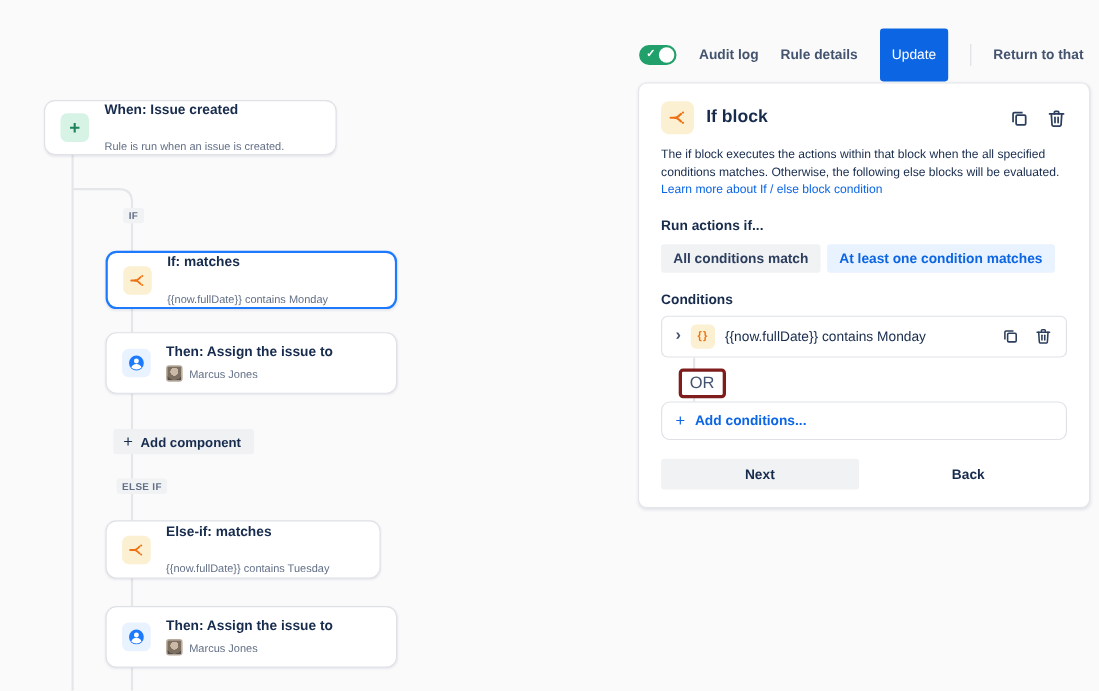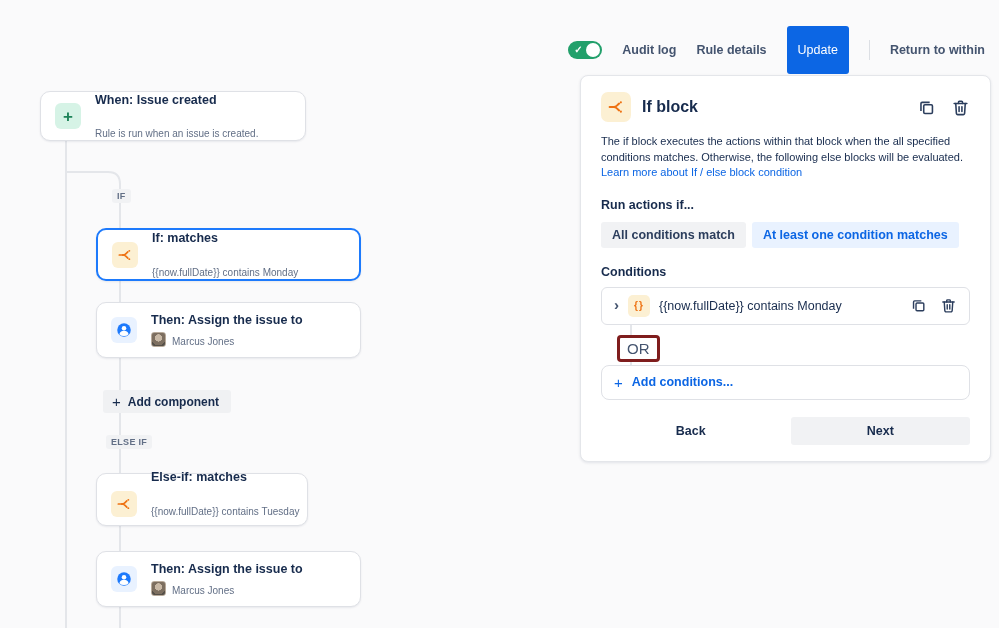--- a/index.html
+++ b/index.html
@@ -93,21 +93,21 @@
 
   <div class="topbar">
     <div class="toggle">
       <span class="check">✓</span>
       <span class="knob"></span>
     </div>
     <span class="top-link">Audit log</span>
     <span class="top-link">Rule details</span>
     <button class="btn-primary">Update</button>
     <span class="v-divider"></span>
-    <span class="top-link">Return to within</span>
+    <span class="top-link">Return to that</span>
   </div>
 
   <div class="node-card" style="left:40px; top:91px; width:266px; height:50px;">
     <span class="icon-tile tile-green">
         <span class="glyph">+</span>
       </span>
     <span>
       <div class="node-title">When: Issue created</div>
       <div class="node-sub">Rule is run when an issue is created.</div>
     </span>
@@ -148,21 +148,21 @@
     </span>
   </div>
 
   <button class="add-component" style="left:103px; top:390px;">
     <span class="plus">+</span>
     <span>Add component</span>
   </button>
 
   <span class="flow-badge" style="left:106px; top:435px;">ELSE IF</span>
 
-  <div class="node-card" style="left:96px; top:473px; width:212px; height:53px;align-items:flex-end;">
+  <div class="node-card" style="left:96px; top:473px; width:250px; height:53px;">
     <span class="icon-tile tile-orange">
       <svg width="16" height="16" viewBox="0 0 24 24" fill="none" stroke="#ee7213" stroke-width="2.6" stroke-linecap="round">
         <path d="M3.5 12h5.5"></path>
           <path d="M9 12c2.5 0 3.5-1.2 5-2.6l2.2-2"></path>
           <path d="M9 12c2.5 0 3.5 1.2 5 2.6l2.2 2"></path>
         <circle cx="18.5" cy="5.8" r="1.4" fill="#ee7213" stroke="none"></circle>
           <circle cx="18.5" cy="18.2" r="1.4" fill="#ee7213" stroke="none"></circle>
       </svg>
     </span>
     <span>
@@ -257,18 +257,18 @@
       <span class="line"></span>
       <span class="or-chip">OR</span>
     </div>
 
     <button class="add-conditions">
       <span class="plus">+</span>
       <span>Add conditions...</span>
     </button>
 
     <div class="panel-footer">
+      <button class="foot-btn foot-next">Next</button>
       <button class="foot-btn foot-back">Back</button>
-      <button class="foot-btn foot-next">Next</button>
     </div>
   </div>
 
 </div>
 
 </body></html>

